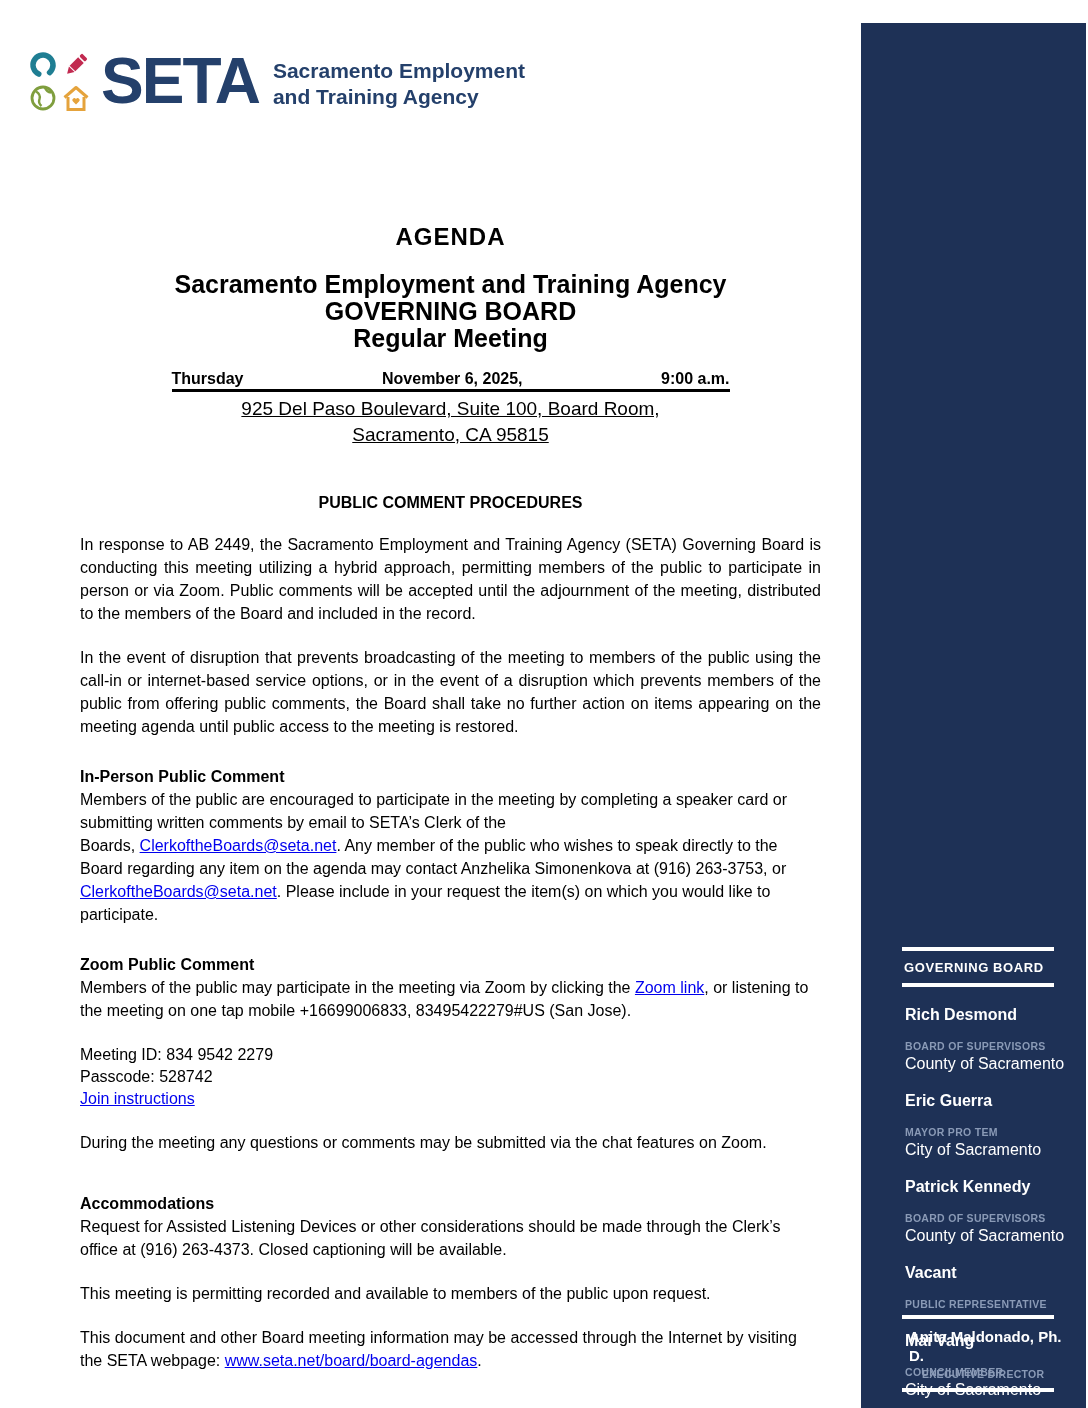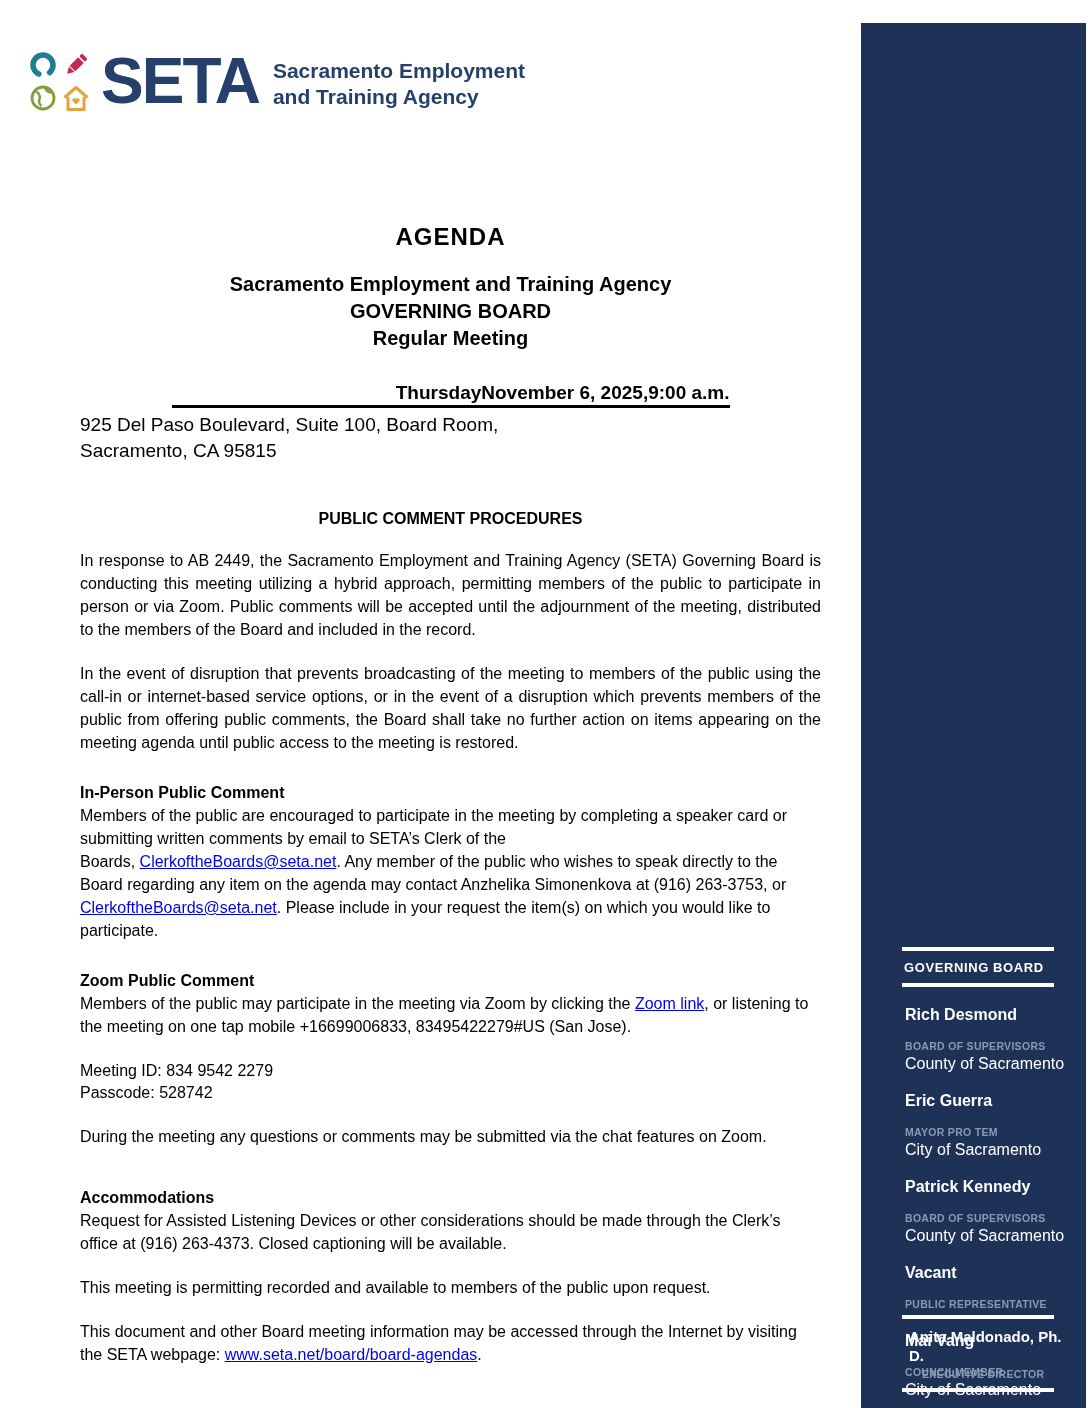--- a/index.html
+++ b/index.html
@@ -52,38 +52,40 @@
   }
   .doc-title {
     font-size: 24px;
     font-weight: bold;
     text-align: center;
     letter-spacing: 1px;
   }
   .title-lines {
     margin-top: 20px;
     text-align: center;
-    font-size: 20px;
+    font-size: 25px;
     font-weight: bold;
     line-height: 27px;
   }
   .date-line {
     width: 558px;
-    margin: 30px auto 0;
+    margin: 18px auto 0;
     display: flex;
-    justify-content: flex-end;
-    font-size: 19px;
+    justify-content: space-between;
+    font-size: 16px;
     font-weight: bold;
     border-bottom: 3px solid #000;
     padding-bottom: 1px;
   }
   .address {
+    text-align: center;
     font-size: 19px;
     line-height: 26px;
     margin-top: 4px;
+    text-decoration: underline;
   }
   .pcp-heading {
     margin-top: 46px;
     text-align: center;
     font-size: 16px;
     font-weight: bold;
   }
   .para {
     font-size: 16px;
     line-height: 23px;
@@ -209,20 +211,21 @@
 
   <h4 class="section-heading">In-Person Public Comment</h4>
   <p class="para tight"><span>Members of the public are encouraged to participate in the meeting by completing a speaker card or submitting written comments by email to SETA’s Clerk of the</span><br><span>Boards, </span><a class="link" href="#">ClerkoftheBoards@seta.net</a><span>. Any member of the public who wishes to speak directly to the Board regarding any item on the agenda may contact Anzhelika Simonenkova at (916) 263-3753, or </span><a class="link" href="#">ClerkoftheBoards@seta.net</a><span>. Please include in your request the item(s) on which you would like to participate.</span></p>
 
   <h4 class="section-heading">Zoom Public Comment</h4>
   <p class="para tight"><span>Members of the public may participate in the meeting via Zoom by clicking the </span><a class="link" href="#">Zoom link</a><span>, or listening to the meeting on one tap mobile +16699006833, 83495422279#US (San Jose).</span></p>
 
   <div class="zoom-details">
     <div>Meeting ID: 834 9542 2279</div>
     <div>Passcode: 528742</div>
+    <div><a class="link" href="#">Join instructions</a></div>
   </div>
 
   <p class="para">During the meeting any questions or comments may be submitted via the chat features on Zoom.</p>
 
   <h4 class="section-heading gap-lg">Accommodations</h4>
   <p class="para tight">Request for Assisted Listening Devices or other considerations should be made through the Clerk’s office at (916) 263-4373. Closed captioning will be available.</p>
 
   <p class="para">This meeting is permitting recorded and available to members of the public upon request.</p>
 
   <p class="para"><span>This document and other Board meeting information may be accessed through the Internet by visiting the SETA webpage: </span><a class="link" href="#">www.seta.net/board/board-agendas</a><span>.</span></p>

